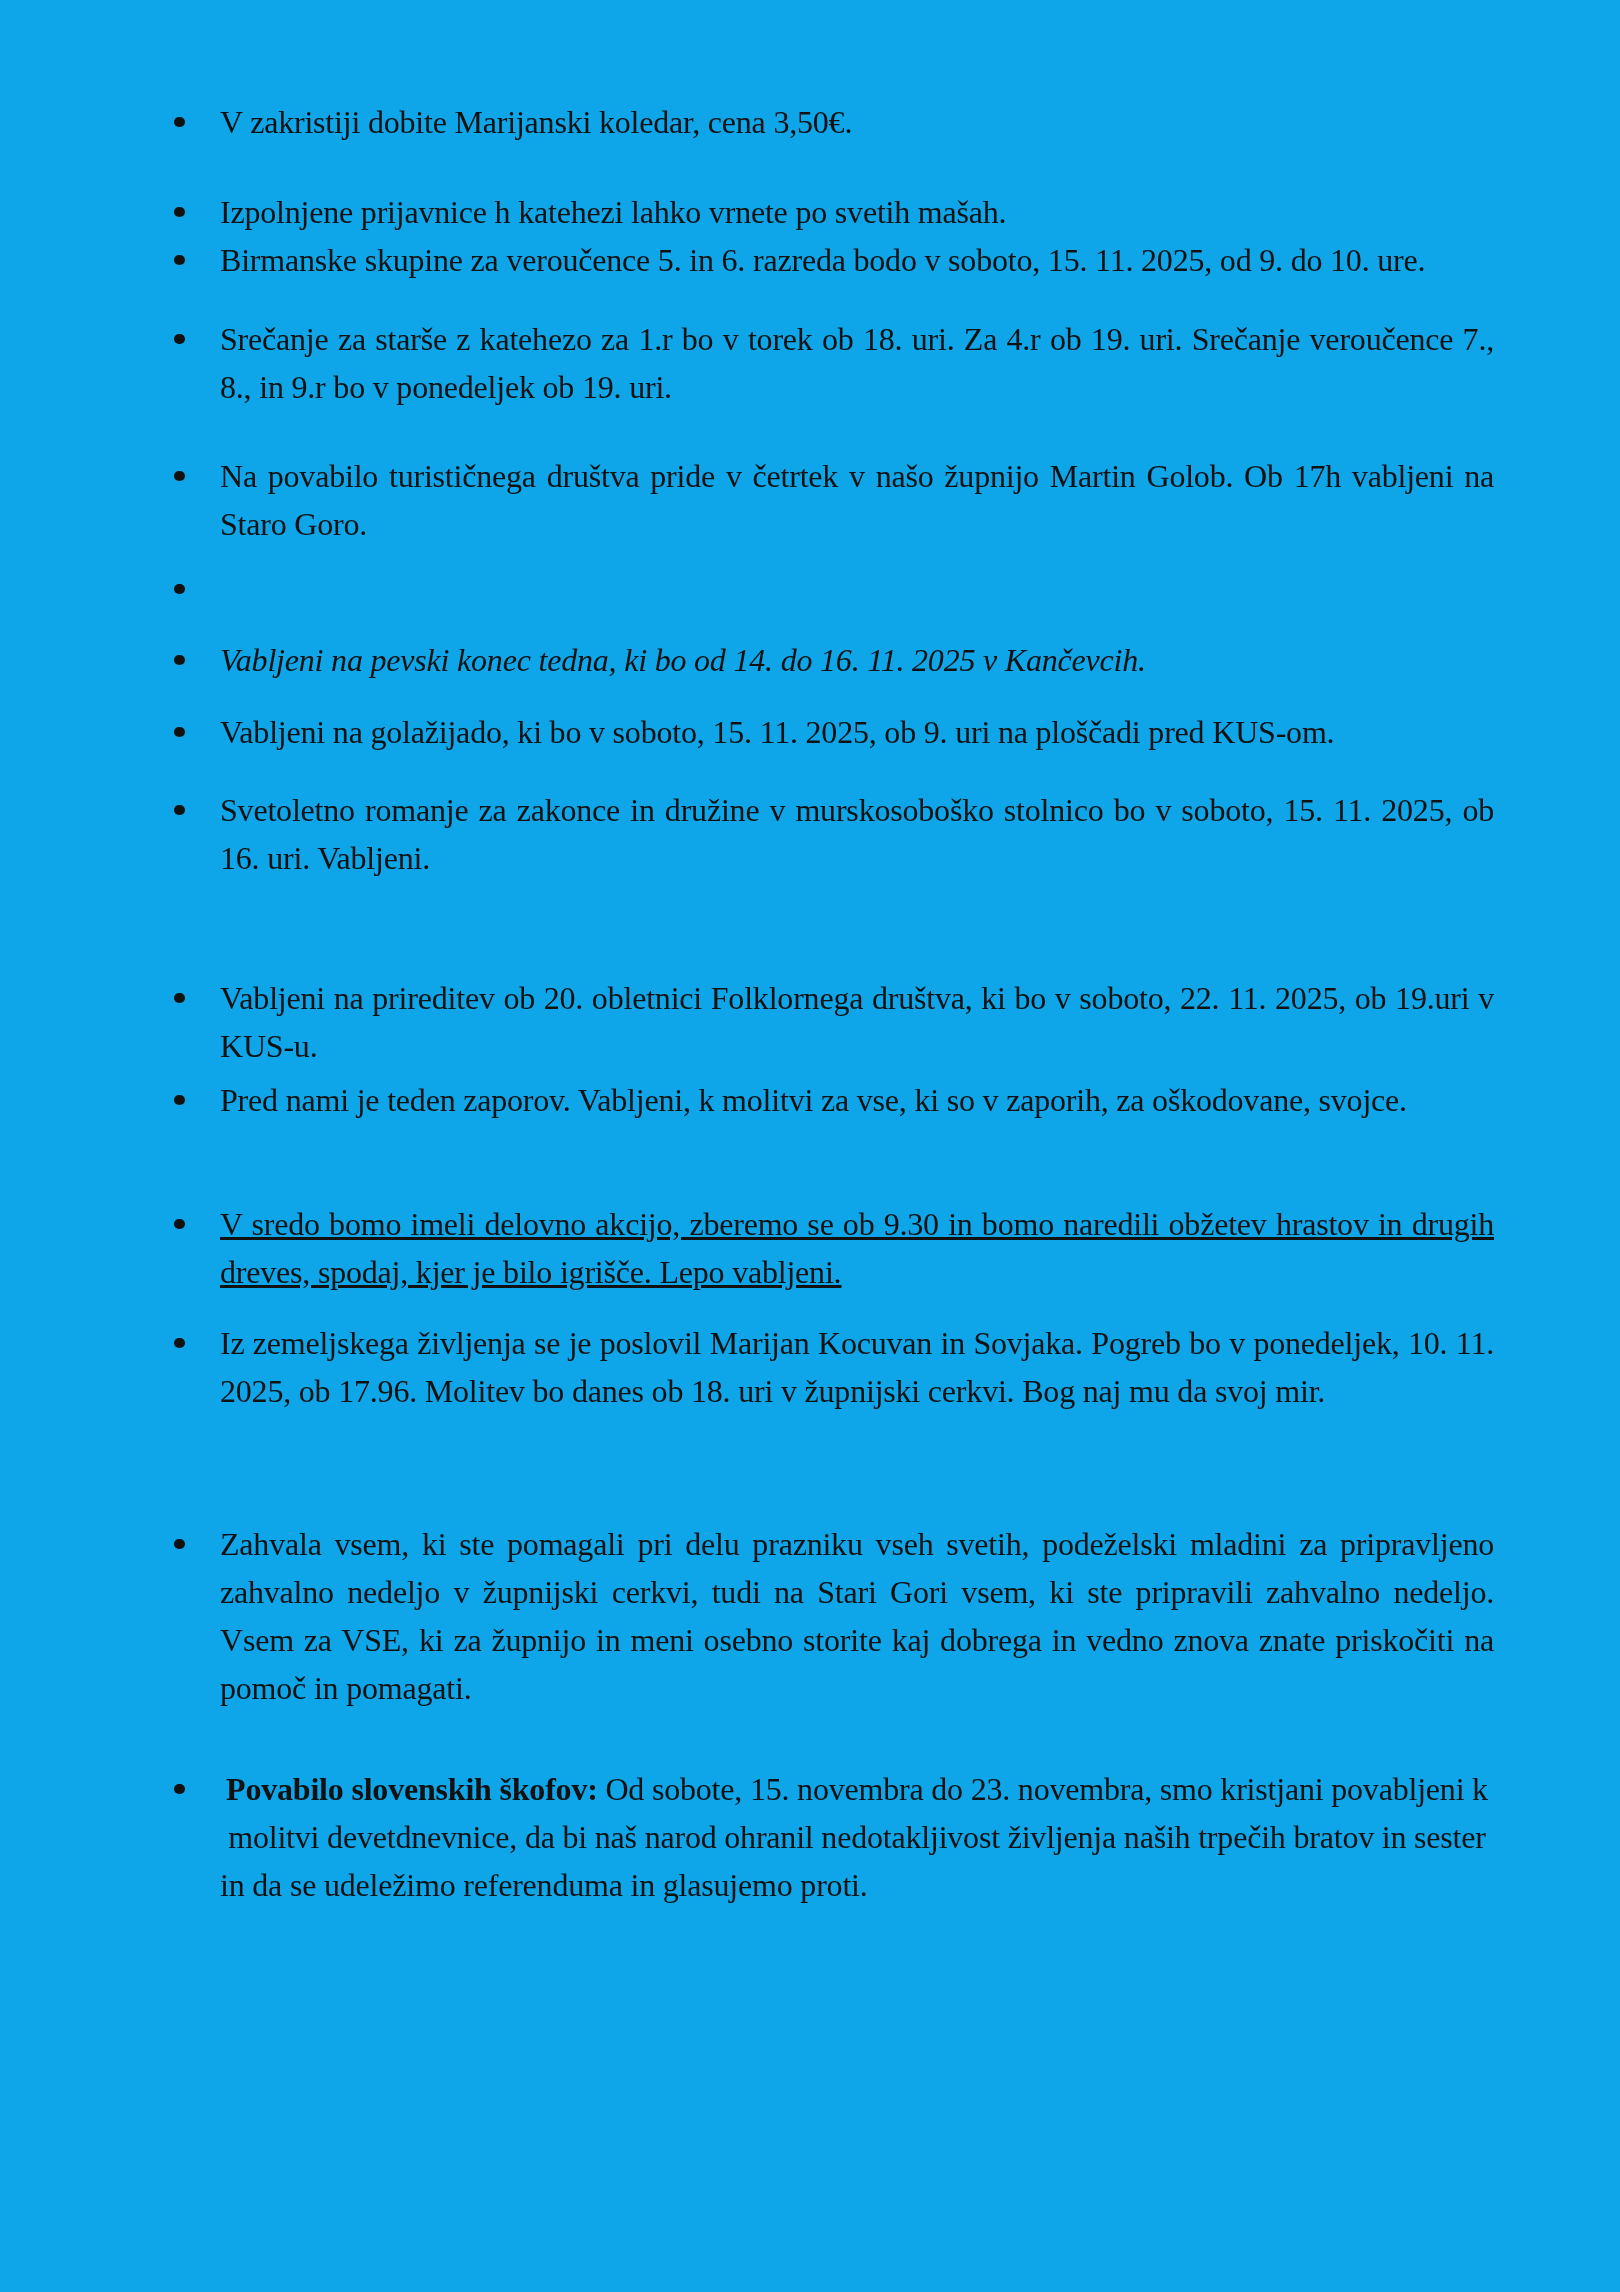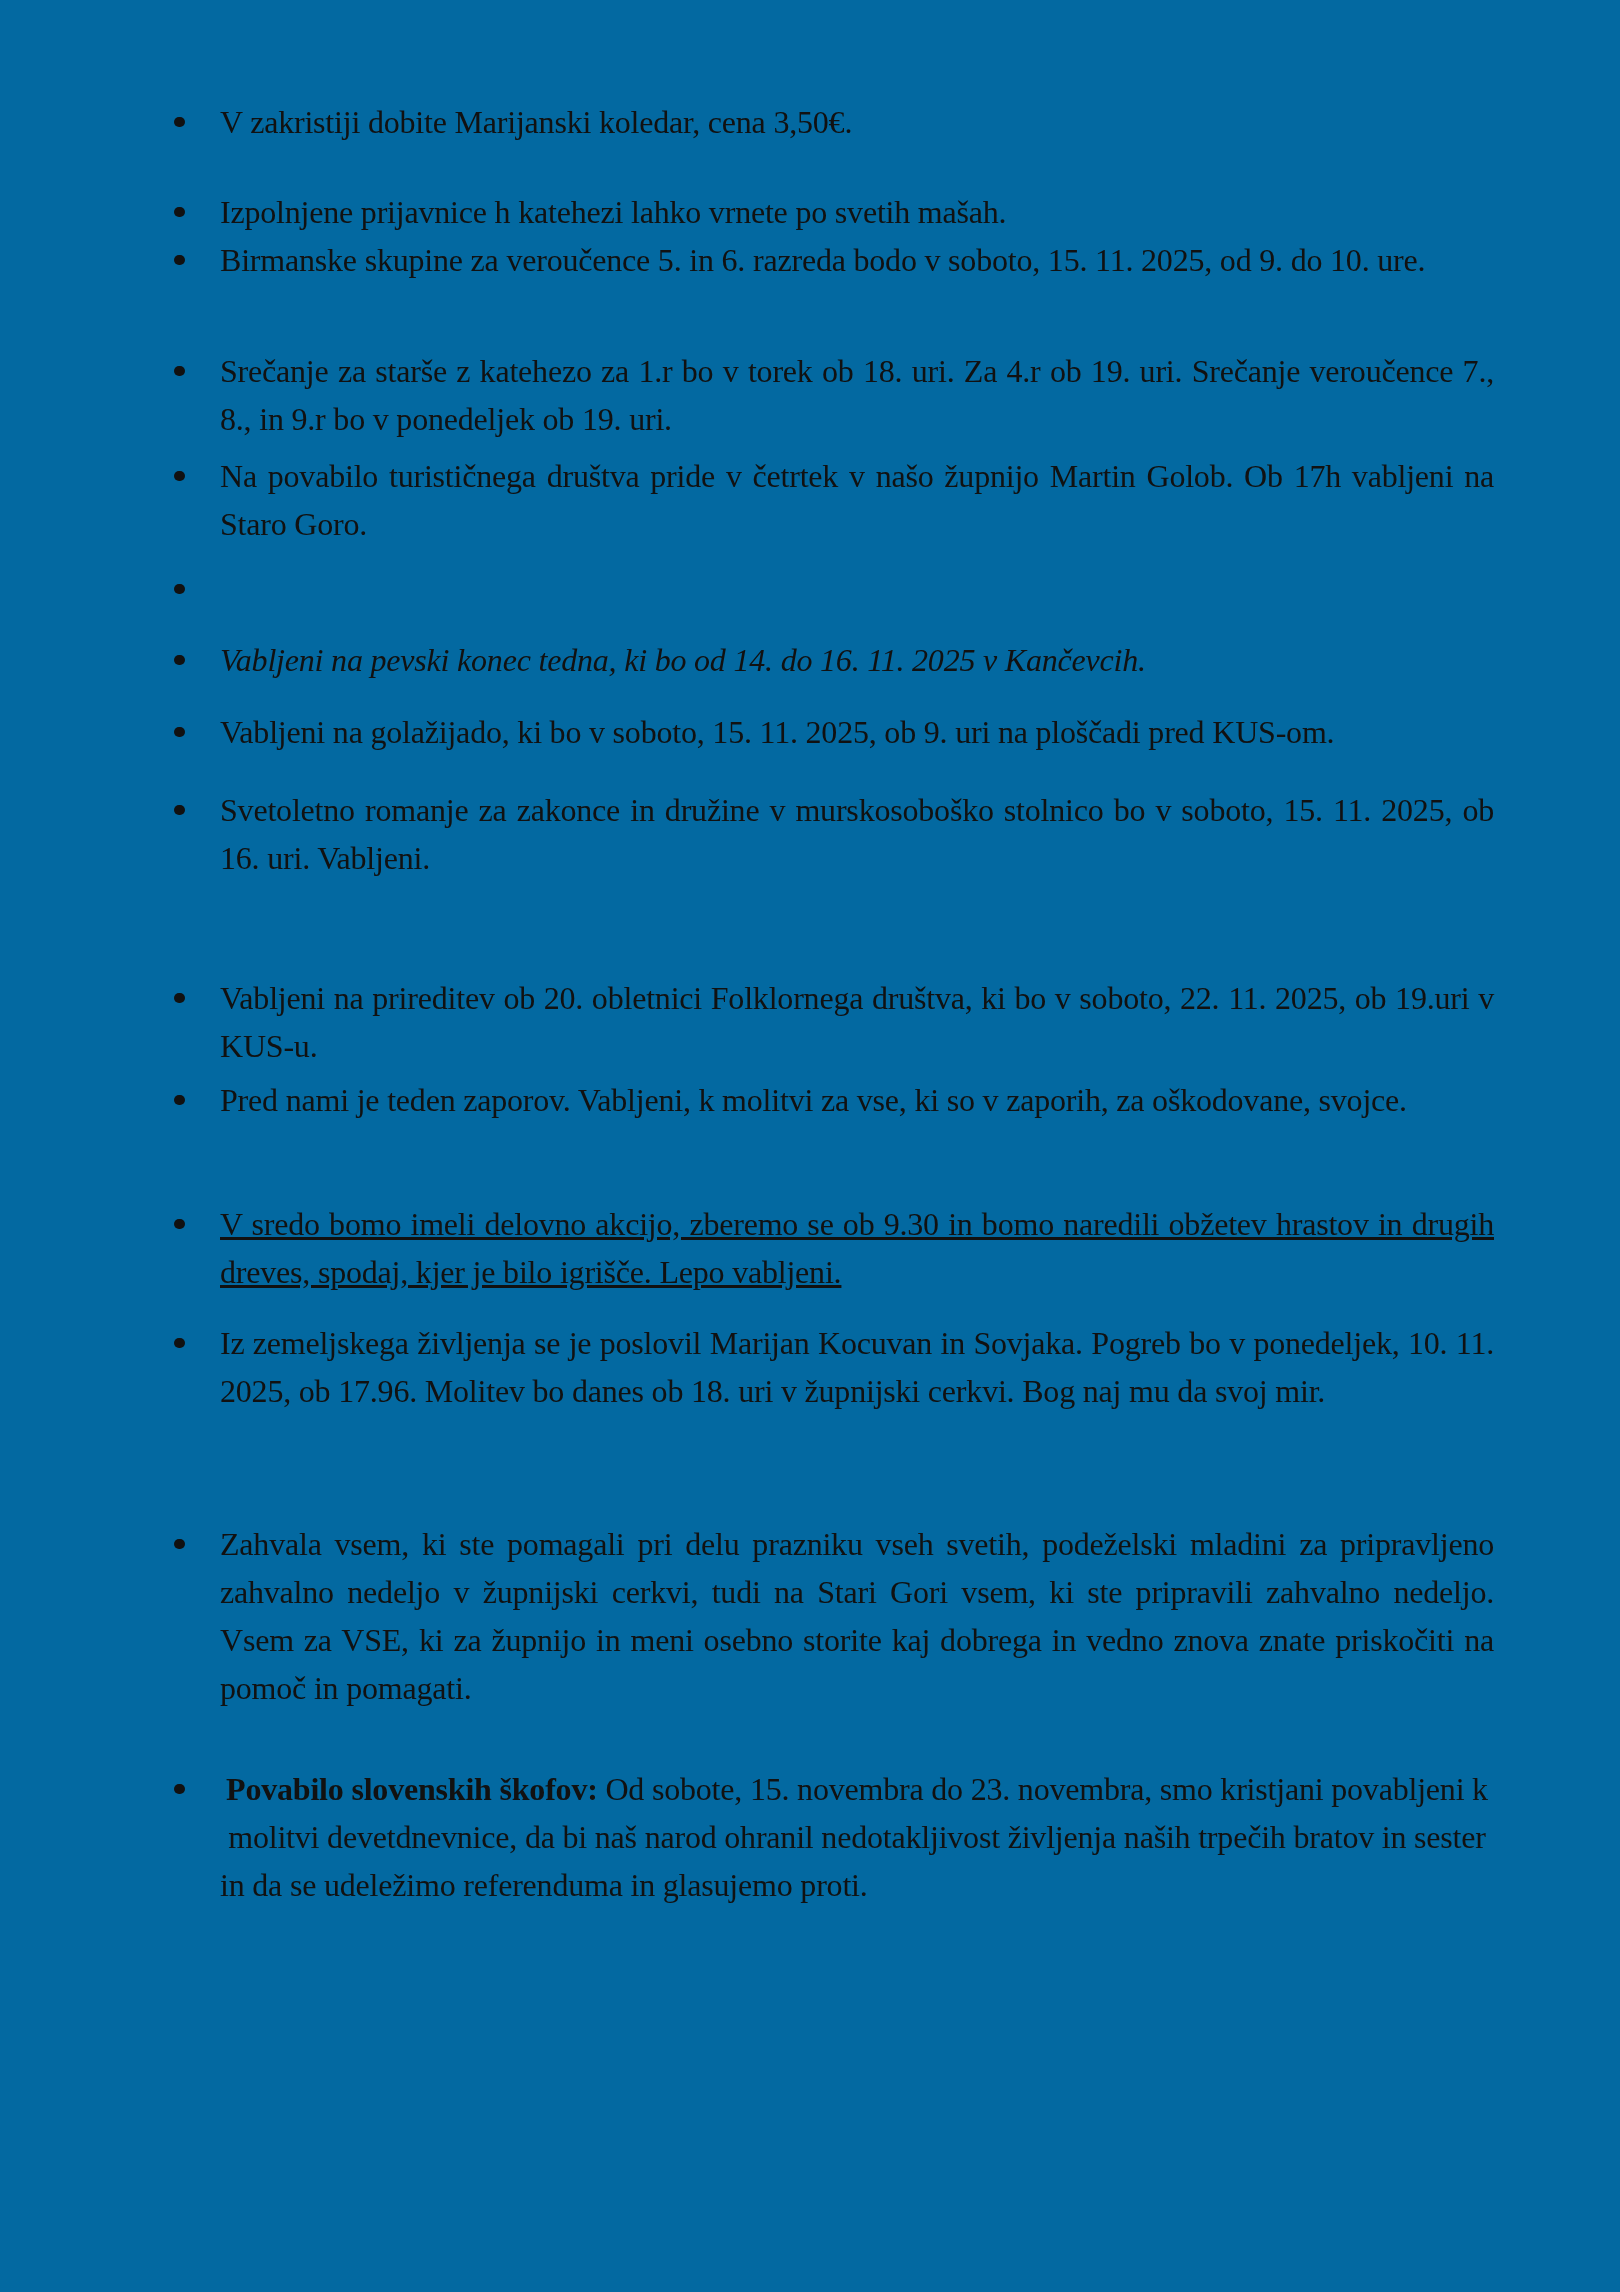--- a/index.html
+++ b/index.html
@@ -13,21 +13,21 @@
       position: relative;
       overflow: hidden;
       font-family: "Liberation Serif", "DejaVu Serif", serif;
       color: #111111;
     }
     .page {
       position: absolute;
       left: 0; top: 0;
       width: 1620px;
       height: 2293px;
-      background: #0369a1;
+      background: #0ea5e9;
     }
     .announcements {
       list-style: none;
       margin: 0;
       padding: 0;
     }
     .item {
       position: absolute;
       left: 220px;
       width: 1274px;
@@ -49,21 +49,21 @@
       border-radius: 50%;
       background: #111111;
     }
     .lead {
       font-weight: bold;
     }
     
     #item-1  { top: 98px; }
     #item-2  { top: 188px; }
     #item-3  { top: 236px; }
-    #item-4  { top: 347px; }
+    #item-4  { top: 315px; }
     #item-5  { top: 452px; }
     #item-6  { top: 565px; }
     #item-7  { top: 636px; font-style: italic; }
     #item-8  { top: 708px; }
     #item-9  { top: 786px; }
     #item-10 { top: 974px; }
     #item-11 { top: 1076px; }
     #item-12 { top: 1200px; text-decoration: underline; }
     #item-13 { top: 1319px; }
     #item-14 { top: 1520px; }

